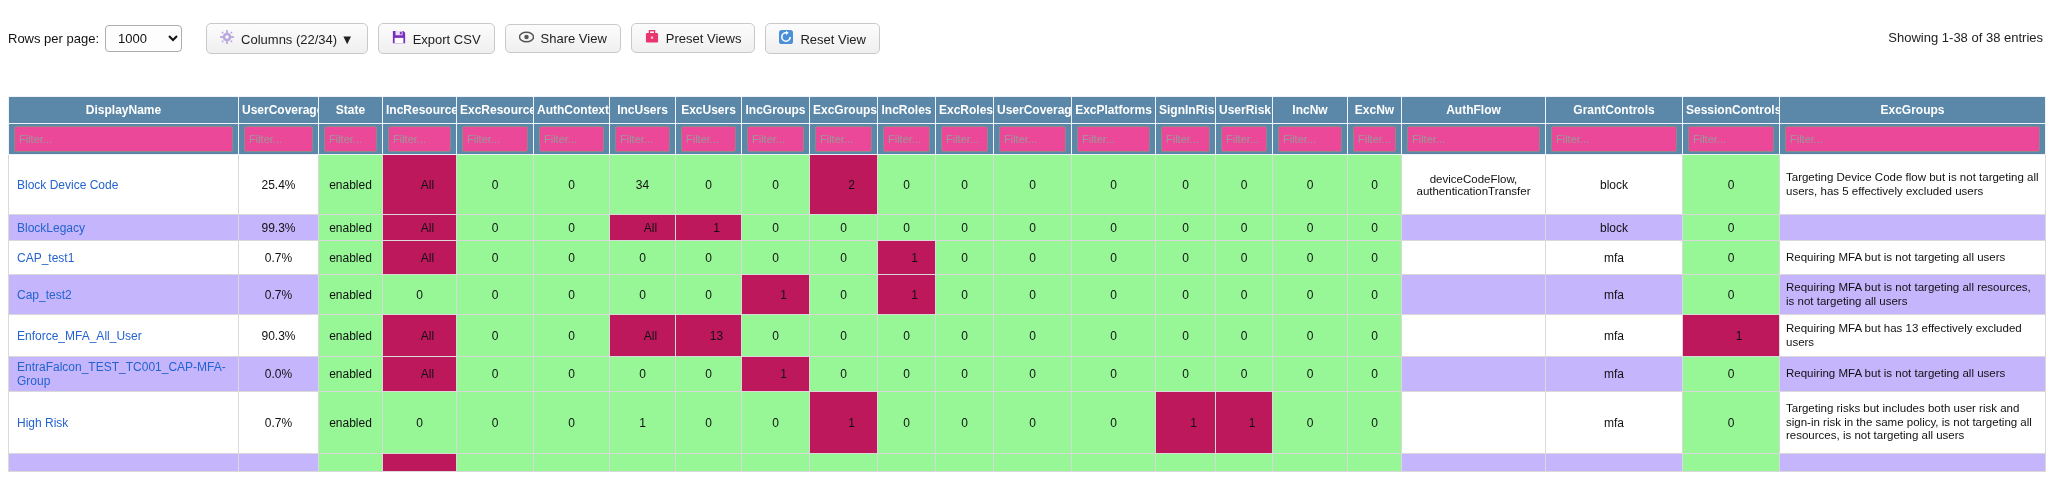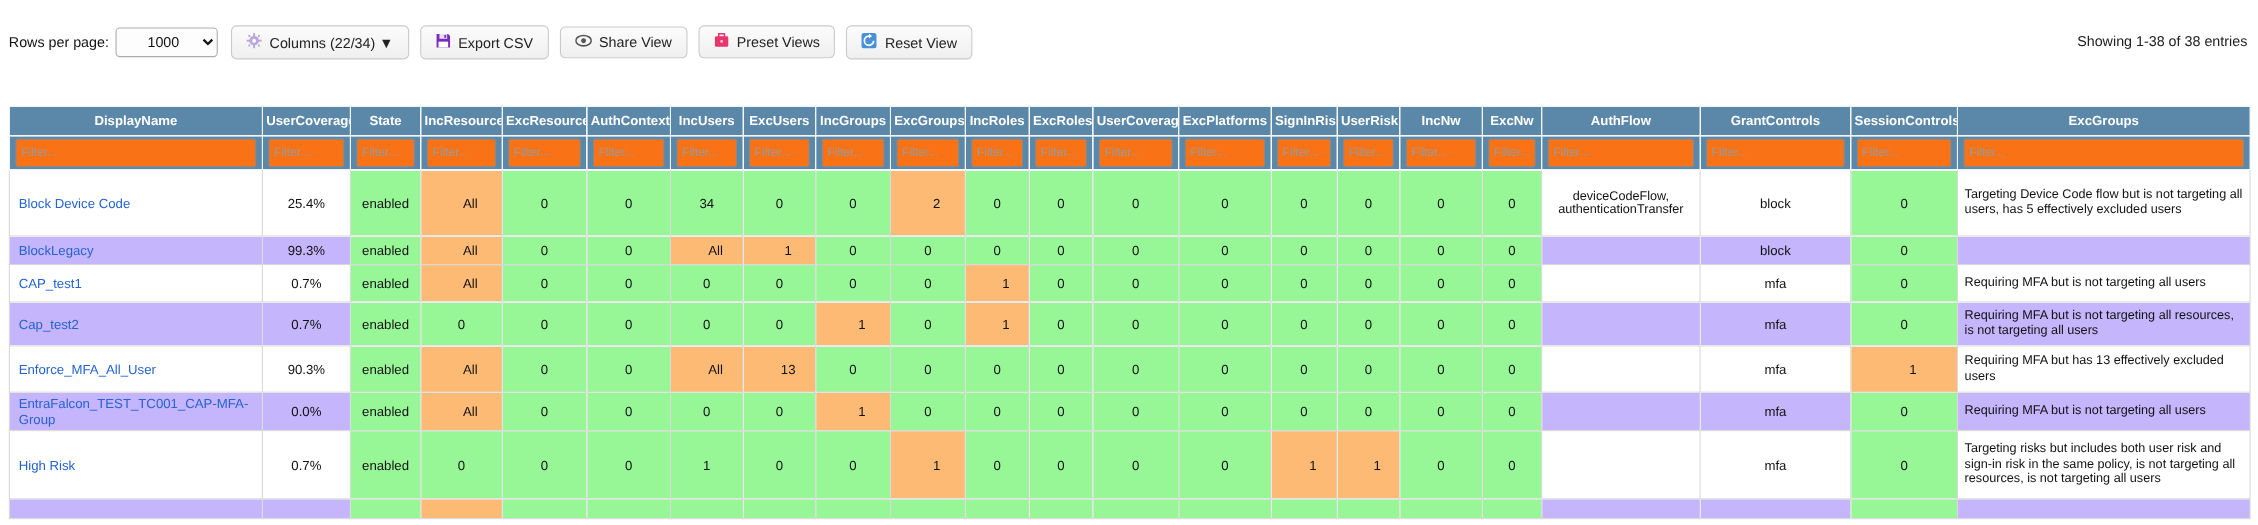--- a/index.html
+++ b/index.html
@@ -4,45 +4,45 @@
 <style>
   * { box-sizing: border-box; margin: 0; padding: 0; }
   html,body { width: 2053px; height: 477px; overflow: hidden; background: #fff;
     font-family: "Liberation Sans", sans-serif; }
   .page { padding: 6px 8px 0 8px; width: 2053px; height: 477px; overflow: hidden; }
 
   .title { color: #3333cc; font-size: 19px; font-weight: bold; padding-left: 2px; }
 
   .toolbar { display: flex; align-items: center; margin-top: 16px; position: relative; height: 32px; }
   .rpp-label { font-size: 13px; color: #111; margin-right: 6px; }
-  select.rpp { font-size: 13px; padding: 4px 18px 4px 24px; border: 1px solid #adadad;
-    border-radius: 4px; background: #fdfdfd; color: #111; margin-right: 12px; }
+  select.rpp { font-size: 13px; padding: 4px 18px 4px 8px; border: 1px solid #adadad;
+    border-radius: 4px; background: #fdfdfd; color: #111; margin-right: 24px; }
   .btn { display: inline-flex; align-items: flex-end; gap: 7px; font-size: 13px; color: #222;
     background: linear-gradient(#fcfcfc, #efefef); border: 1px solid #c9c9c9; border-radius: 5px;
     padding: 6px 13px; margin-right: 10px; cursor: pointer; white-space: nowrap; }
   .btn svg { flex: 0 0 auto; }
   .showing { position: absolute; right: 2px; top: 8px; font-size: 13px; color: #222; }
 
   table.grid { border-collapse: collapse; table-layout: fixed; margin-top: 42px; width: 2037px; }
   table.grid th, table.grid td { overflow: hidden; }
 
   thead th.hdr { background: #5b88a9; color: #fff; font-size: 12px; font-weight: bold;
     text-align: center; height: 27px; border: 1px solid #eef3f7; padding: 2px 3px; }
   thead th.flt { background: #5b88a9; height: 27px; border: 1px solid #eef3f7; padding: 2px 4px; }
   thead th.flt input { width: calc(100% - 2px); height: 19px; border: 1px solid #8a8a8a;
-    border-radius: 2px; font-size: 11px; padding: 12px 4px; color: #333; background: #f97316;
+    border-radius: 2px; font-size: 11px; padding: 12px 4px; color: #333; background: #ec4899;
     font-family: "Liberation Sans", sans-serif; }
   thead th.flt input::placeholder { color: #9a9a9a; }
 
   tbody td { border: 1px solid #d9d9d9; font-size: 12px; color: #111; text-align: center;
     padding: 3px 4px; vertical-align: middle; }
   tbody tr.even td.neutral { background: #ffffff; }
   tbody tr.odd  td.neutral { background: #c4b5fd; }
   td.green { background: #97f797; }
-  td.pink  { background: #fdba74; padding-left: 20px; }
+  td.pink  { background: #be185d; padding-left: 20px; }
   td.link  { text-align: left; padding-left: 8px; }
   td.link span { color: #2563cf; cursor: pointer; }
   td.auth { font-size: 11.5px; }
   td.warn { text-align: left; font-size: 11.5px; padding: 3px 6px; line-height: 1.18; }
 </style>
 </head>
 <body>
 
 <div class="page">
 

